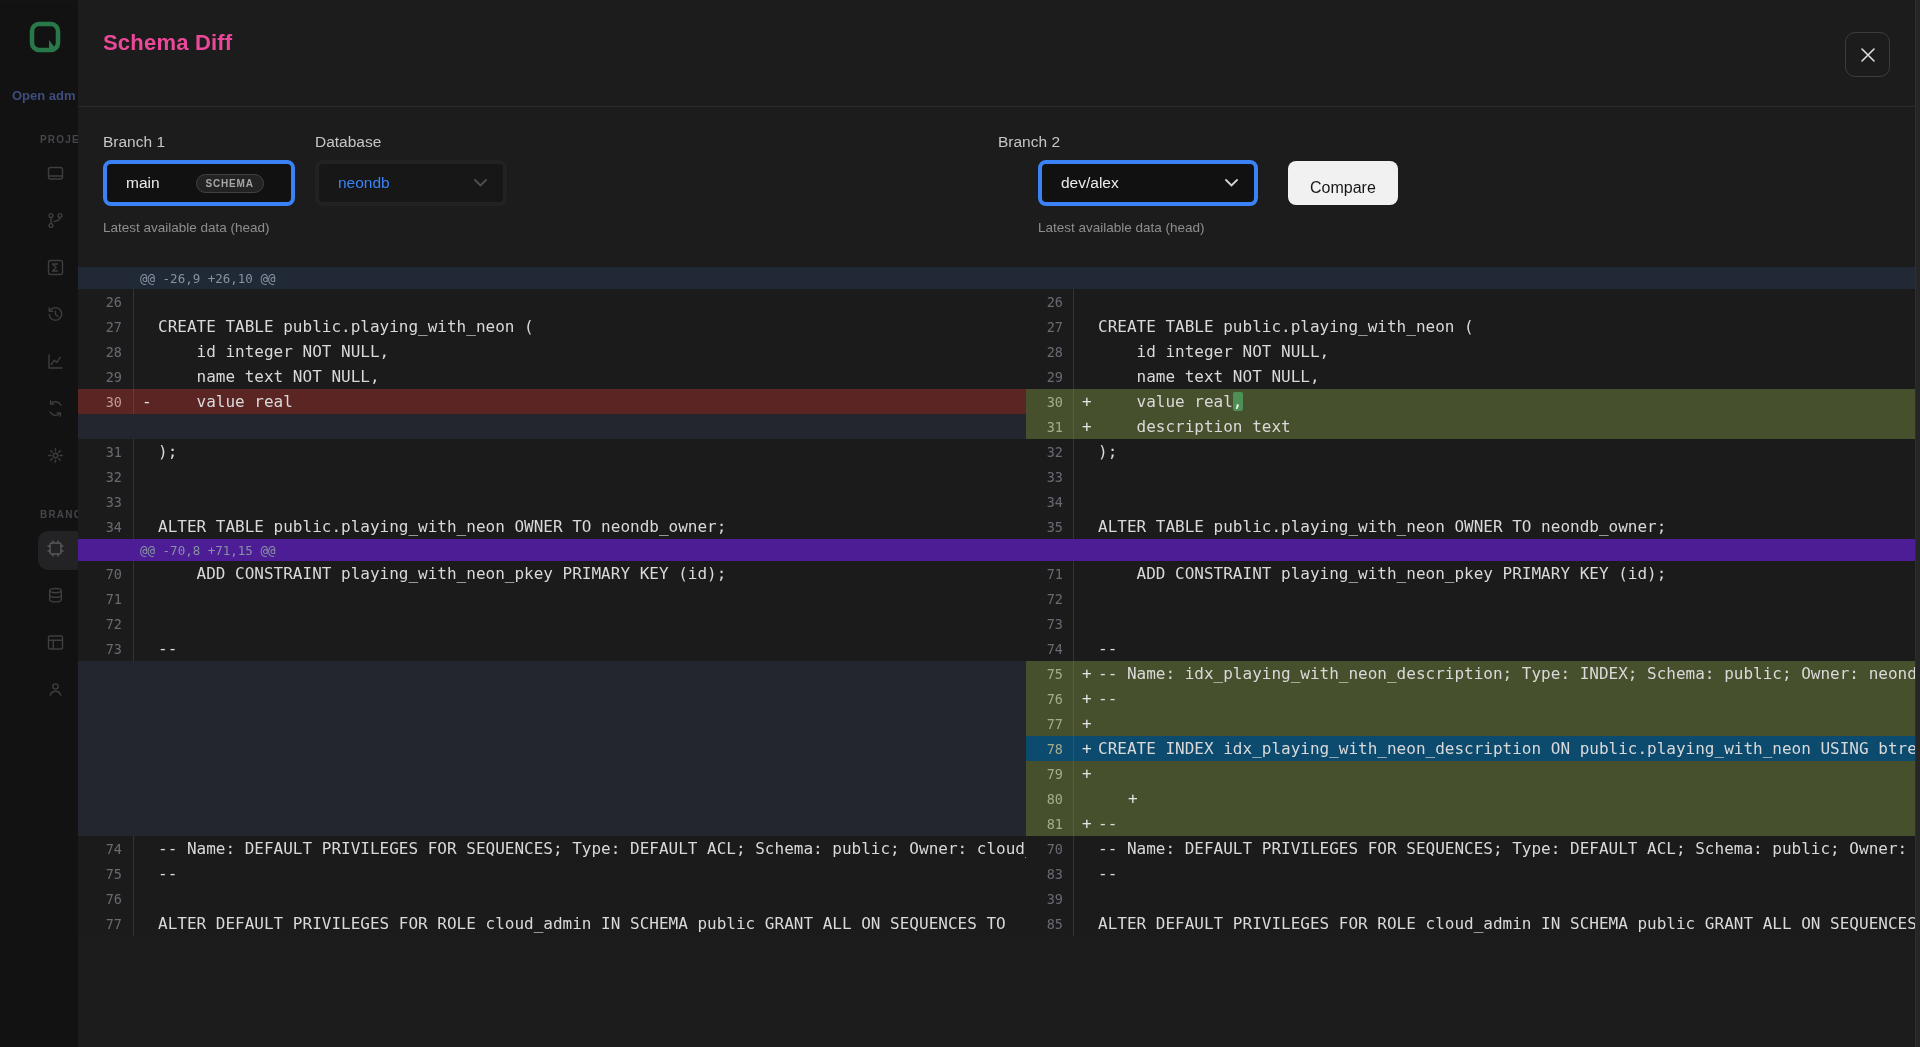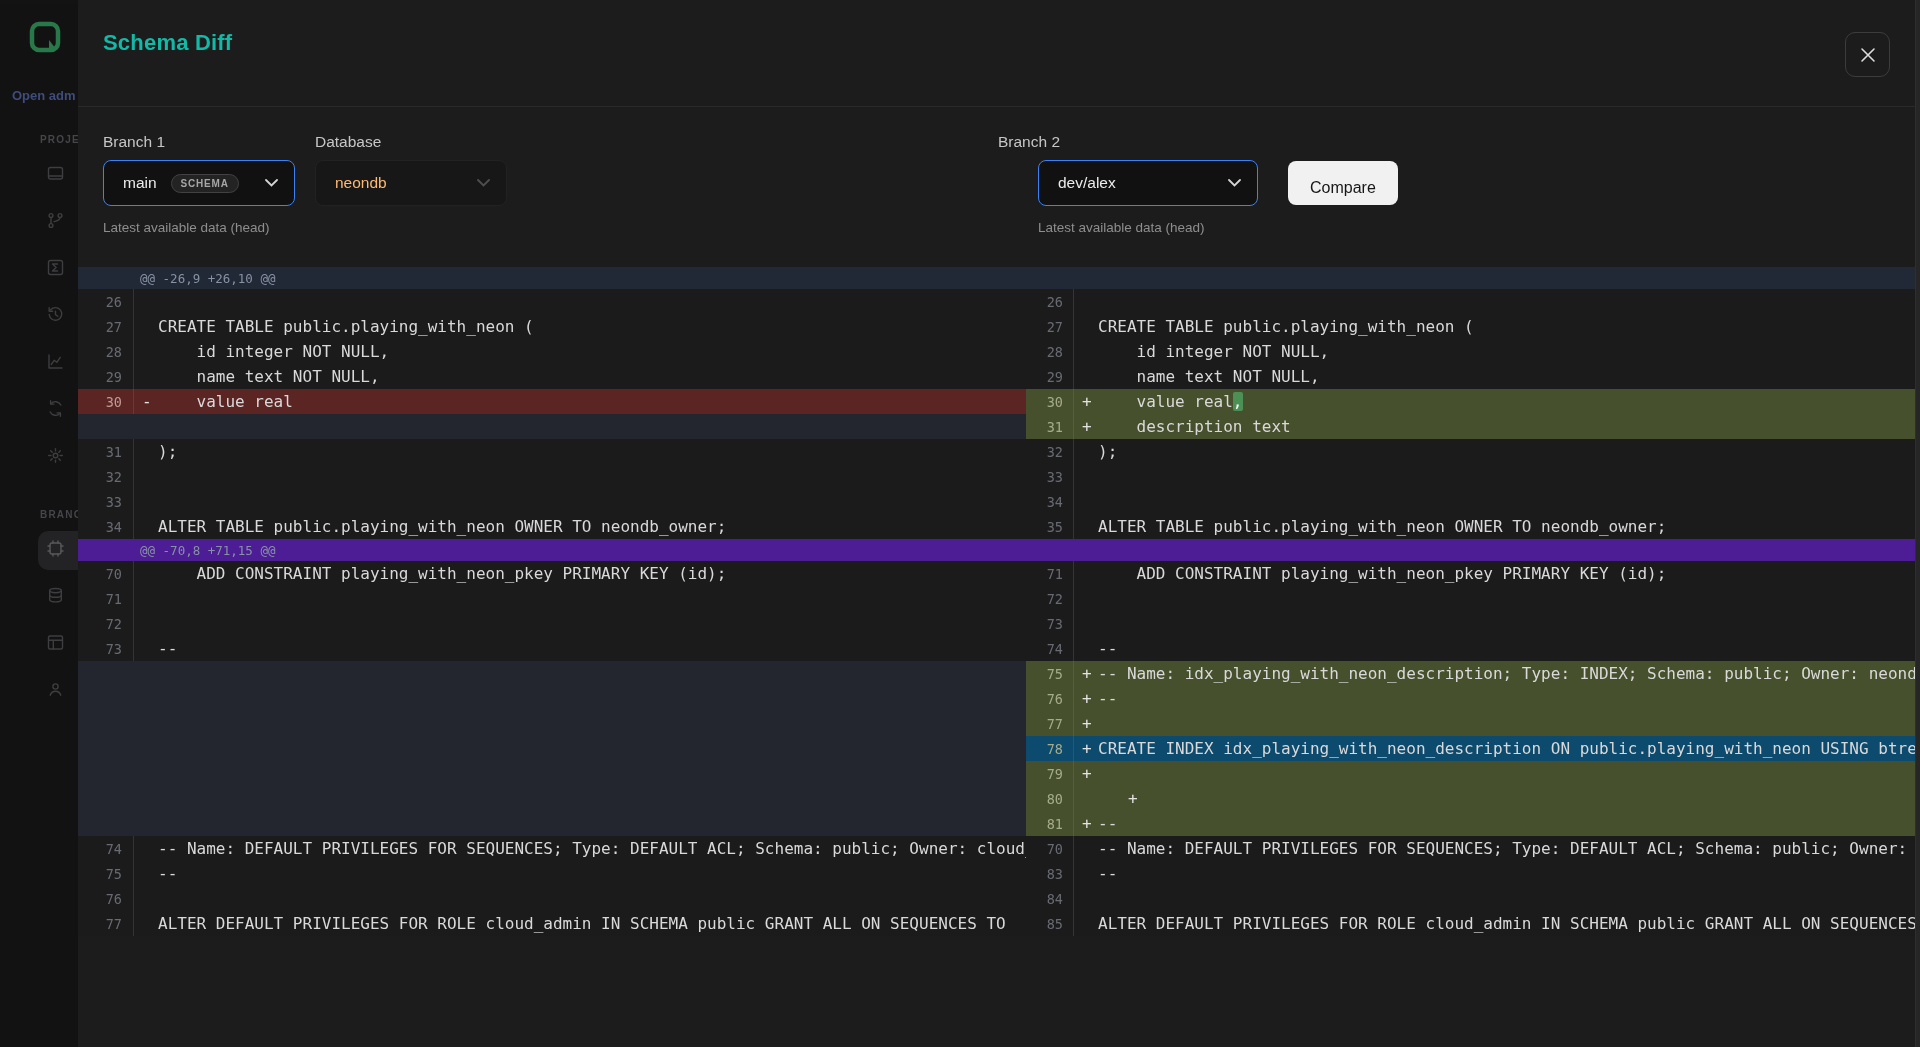--- a/index.html
+++ b/index.html
@@ -22,33 +22,33 @@
     width:70px;height:39px;background:#232325;border-radius:10px;}
   .side-item svg{position:relative;z-index:1;width:19px;height:19px;}
   .side-gap{height:28px;}
 
   
   .modal{position:absolute;left:78px;top:0;width:1842px;height:1047px;
     background:#1c1c1c;}
   .modal-header{position:absolute;left:0;top:0;width:100%;height:107px;
     border-bottom:1px solid #2a2a2a;box-sizing:border-box;}
   .modal-title{position:absolute;left:25px;top:30px;margin:0;font-size:22px;
-    font-weight:600;letter-spacing:.2px;color:#14b8a6;}
+    font-weight:600;letter-spacing:.2px;color:#ec4899;}
   .close-btn{position:absolute;right:30px;top:32px;width:45px;height:45px;
     background:none;border:1px solid #3c3c3c;border-radius:10px;cursor:pointer;
     display:flex;align-items:center;justify-content:center;padding:0;}
 
   
   .ctl-label{position:absolute;top:133px;font-size:15.5px;color:#c6c6c6;}
   .select{position:absolute;top:160px;height:46px;box-sizing:border-box;
-    display:flex;align-items:center;background:#111111;border:1px solid #3b82f6;
+    display:flex;align-items:center;background:#111111;border:4px solid #3b82f6;
     border-radius:8px;padding:0 16px 0 19px;cursor:pointer;color:#ececec;
-    font-family:"Liberation Sans",sans-serif;font-size:15.5px;font-weight:500;}
+    font-family:"Liberation Sans",sans-serif;font-size:15.5px;font-weight:500;gap:22px;}
   .select .chev{margin-left:auto;}
-  .select.disabled{background:#171717;border-color:#222;color:#fdba74;cursor:default;}
+  .select.disabled{background:#171717;border-color:#222;color:#3b82f6;cursor:default;}
   .badge{margin-left:14px;font-size:10px;font-weight:700;letter-spacing:.8px;
     color:#a6a6a6;border:1px solid #424242;background:#232323;border-radius:999px;
     padding:3px 9px;}
   .caption{position:absolute;top:220px;font-size:13.5px;color:#8e8e8e;}
   .compare-btn{position:absolute;left:1210px;top:161px;height:44px;padding:18px 22px;
     background:#f1f1f1;color:#161616;border:none;border-radius:8px;font-size:16px;
     font-weight:500;font-family:"Liberation Sans",sans-serif;cursor:pointer;}
 
   
   .diff{position:absolute;left:0;top:267px;width:100%;background:#1b1b1b;
@@ -463,21 +463,21 @@
               <pre class="code">--</pre>
             </div>
           </div>
           <div class="diff-row">
             <div class="pane left context">
               <span class="gutter">76</span>
               <span class="marker"></span>
               <pre class="code"></pre>
             </div>
             <div class="pane right context">
-              <span class="gutter">84</span>
+              <span class="gutter">39</span>
               <span class="marker"></span>
               <pre class="code"></pre>
             </div>
           </div>
           <div class="diff-row">
             <div class="pane left context">
               <span class="gutter">77</span>
               <span class="marker"></span>
               <pre class="code">ALTER DEFAULT PRIVILEGES FOR ROLE cloud_admin IN SCHEMA public GRANT ALL ON SEQUENCES TO</pre>
             </div>

